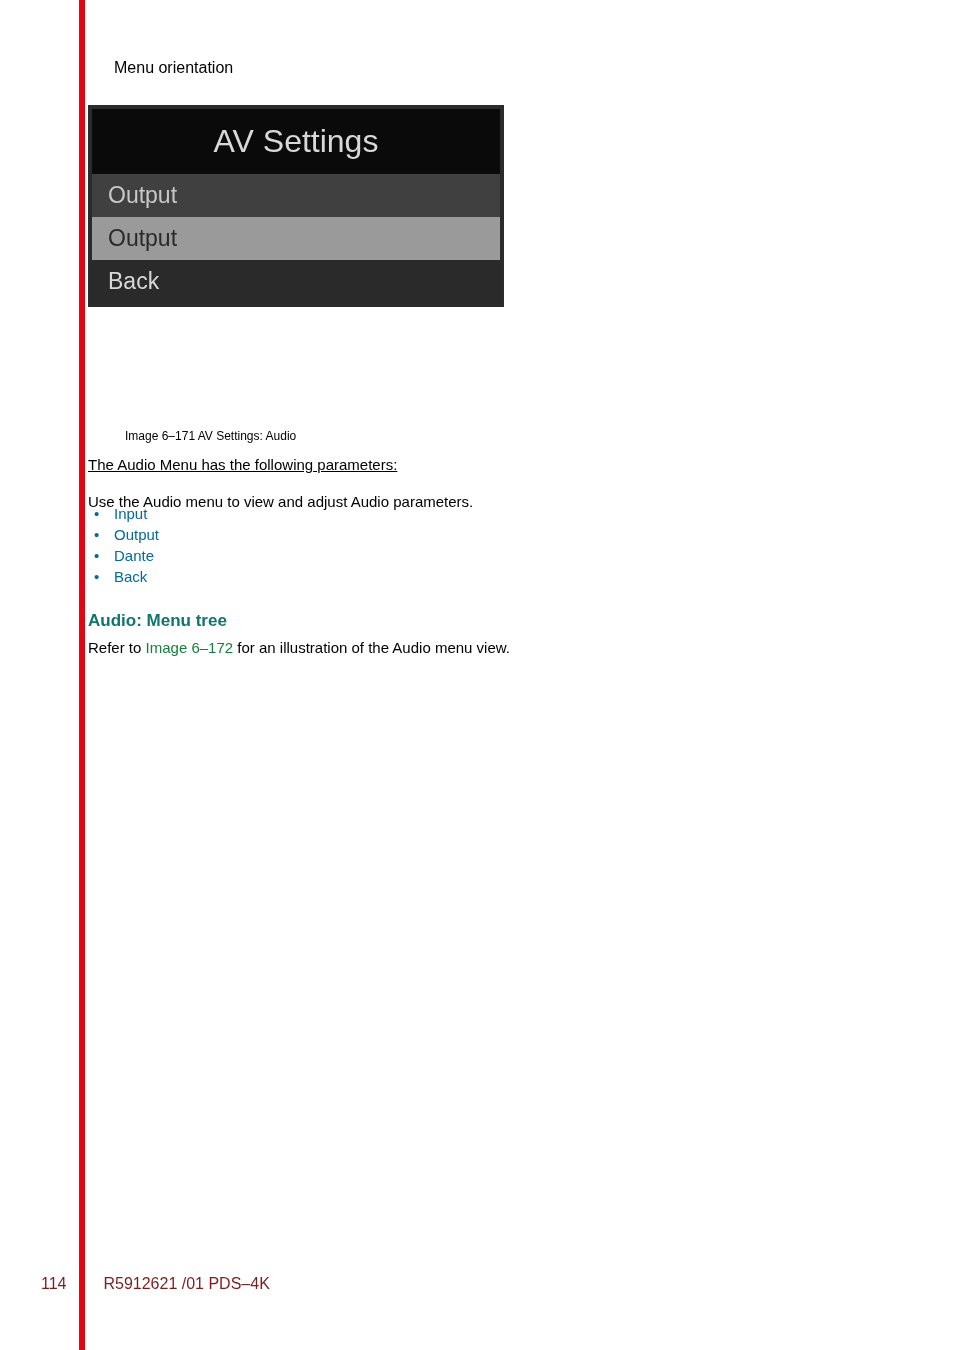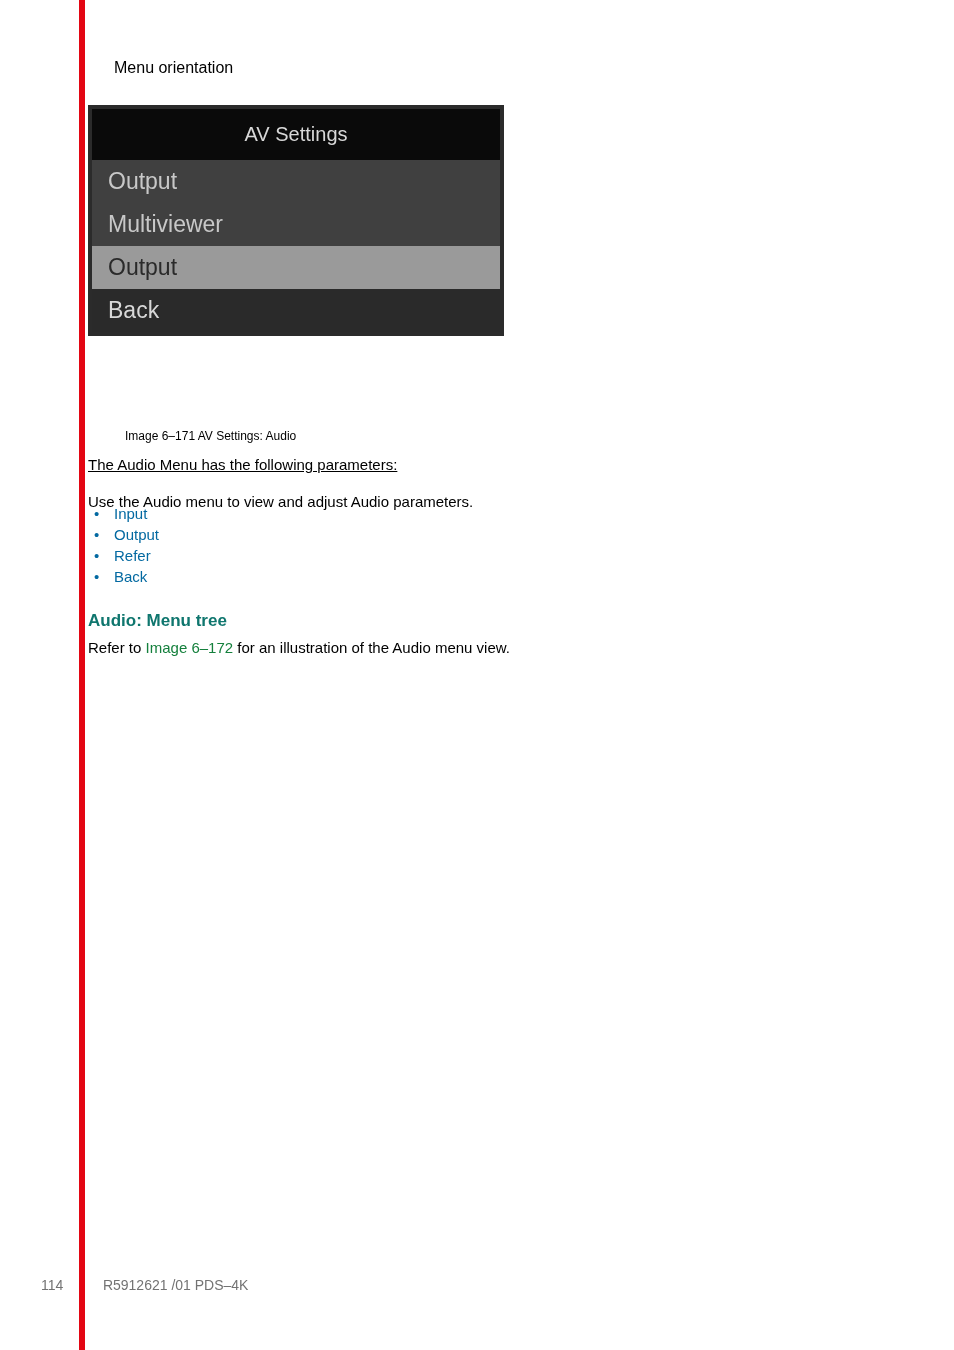--- a/index.html
+++ b/index.html
@@ -34,21 +34,21 @@
       left: 88px;
       top: 105px;
       width: 416px;
       background: #2b2b2b;
       padding: 4px;
     }
     .menu-title {
       background: #0a0a0a;
       color: #d8d8d8;
       font-family: 'Segoe UI', Arial, sans-serif;
-      font-size: 20px;
+      font-size: 32px;
       text-align: center;
       padding: 14px 0;
     }
     .menu-item {
       color: #c8c8c8;
       font-family: 'Segoe UI', Arial, sans-serif;
       font-size: 23px;
       padding: 8px 16px;
       background: #404040;
     }
@@ -103,56 +103,55 @@
       color: #0f766e;
     }
     .text-3 { top: 639px; }
     .link {
       color: #15803d;
     }
     .footer {
       position: absolute;
       left: 41px;
       bottom: 57px;
-      font-size: 14px;
-      color: #737373;
+      font-size: 16px;
+      color: #7f1d1d;
     }
     .footer .page-num {
       display: inline-block;
       width: 38px;
     }
     .footer .doc-id {
       display: inline-block;
       margin-left: 20px;
     }
   </style>
 </head>
 <body>
 
 <div class="red-bar"></div>
 
 <div class="page-header">Menu orientation</div>
 
 <div class="menu-screenshot">
   <div class="menu-title">AV Settings</div>
   <div class="menu-item">Output</div>
-  <div class="menu-item">Multiviewer</div>
   <div class="menu-item selected">Output</div>
   <div class="menu-item back">Back</div>
 </div>
 
 <div class="image-caption">Image 6–171  AV Settings: Audio</div>
 
 <div class="body-text text-1">Use the Audio menu to view and adjust Audio parameters.</div>
 <div class="body-text text-2">The Audio Menu has the following parameters:</div>
 
 <ul class="bullet-list">
   <li>Input</li>
   <li>Output</li>
-  <li>Refer</li>
+  <li>Dante</li>
   <li>Back</li>
 </ul>
 
 <div class="section-heading">Audio: Menu tree</div>
 
 <div class="body-text text-3">
   <span>Refer to </span><span class="link">Image 6–172</span><span> for an illustration of the Audio menu view.</span>
 </div>
 
 <div class="footer">

